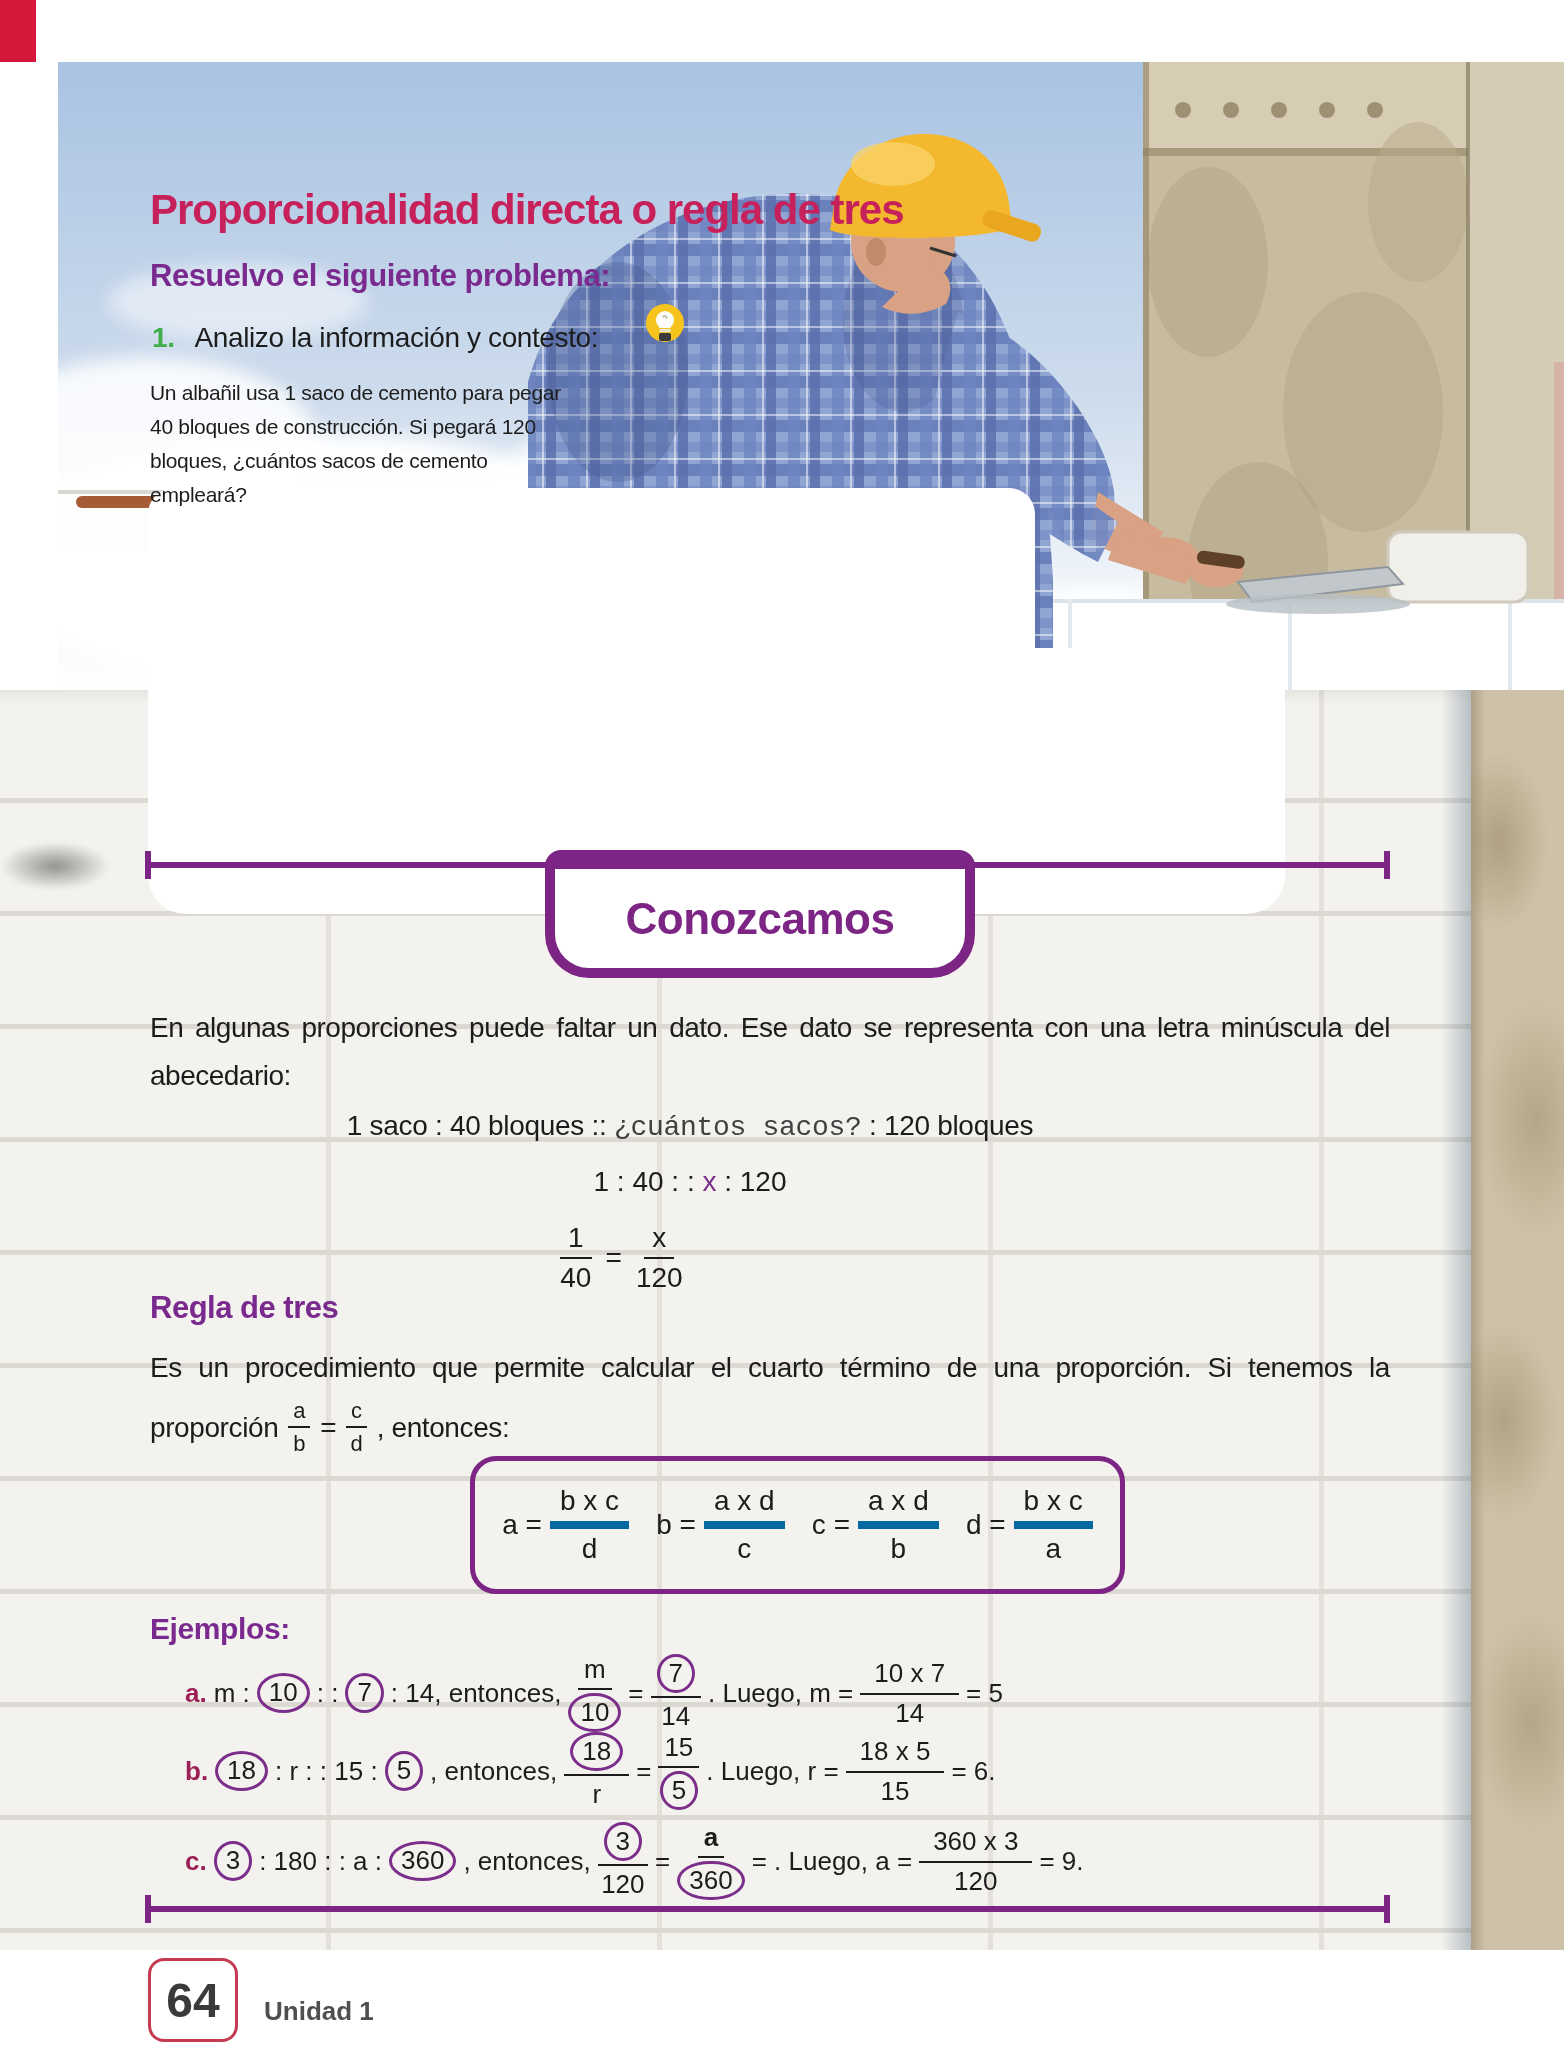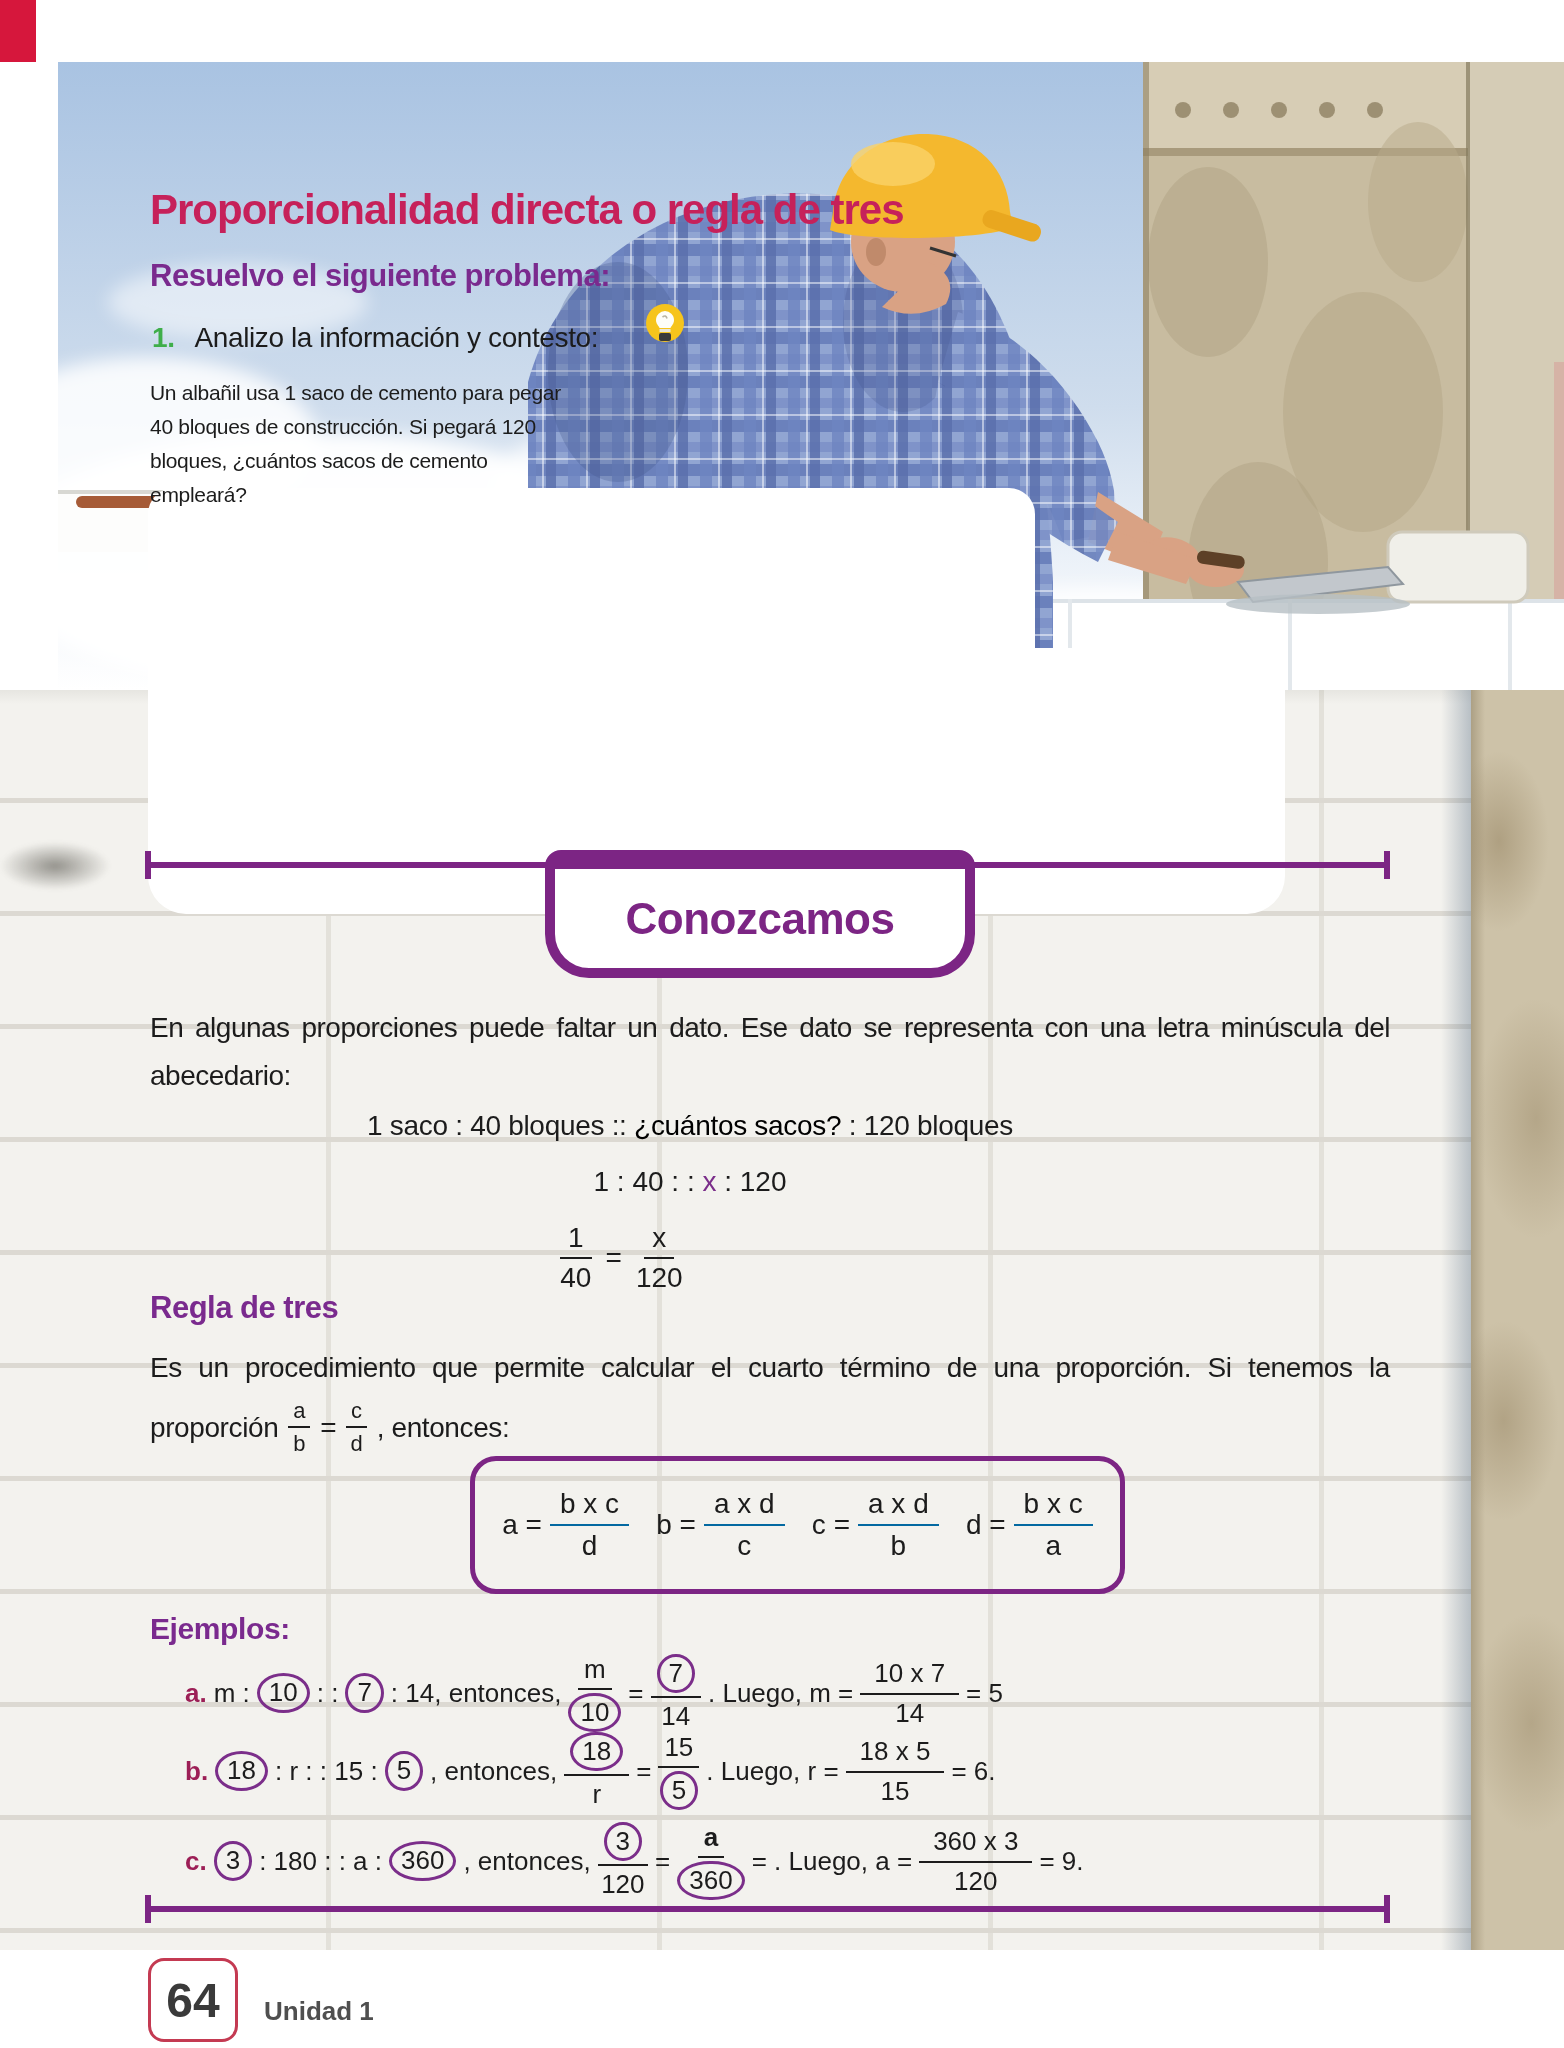--- a/index.html
+++ b/index.html
@@ -55,40 +55,40 @@
   #banner-box{left:545px;top:850px;width:430px;height:128px;background:#fff;
     border:10px solid #7c2584;border-top-width:19px;border-radius:16px 16px 44px 44px;
     box-sizing:border-box;display:flex;align-items:center;justify-content:center;z-index:4;}
   #banner-box span{font-size:44px;font-weight:800;color:#7c2584;letter-spacing:-0.5px;}
 
   
   .jl{text-align:justify;text-align-last:justify;}
   #intro1{left:150px;top:1012px;width:1240px;font-size:28px;letter-spacing:-0.5px;}
   #intro2{left:150px;top:1060px;font-size:28px;letter-spacing:-0.5px;}
   #words{left:150px;top:1110px;width:1080px;text-align:center;font-size:28px;letter-spacing:-0.3px;}
-  #words .hl{color:#000000;}
+  #words .hl{color:#404040;font-family:Liberation Mono, monospace;}
   #symbols{left:150px;top:1166px;width:1080px;text-align:center;font-size:28px;}
   #symbols .hl{color:#7b2e8a;}
   #fracline{left:560px;top:1222px;display:flex;align-items:center;gap:14px;font-size:28px;}
 
   .frac{display:inline-flex;flex-direction:column;align-items:center;vertical-align:middle;}
   .fnum{display:block;border-bottom:2.5px solid #1c1c1c;padding:0 8px 3px;text-align:center;}
   .fden{display:block;padding-top:3px;text-align:center;}
 
   
   #regla-h{left:150px;top:1290px;font-size:31px;font-weight:800;letter-spacing:-0.5px;color:#7a2a8e;}
   #regla1{left:150px;top:1352px;width:1240px;font-size:28px;letter-spacing:-0.4px;}
   #regla2{left:150px;top:1398px;display:flex;align-items:center;gap:10px;font-size:28px;letter-spacing:-0.4px;}
   #regla2 .frac{font-size:22px;}
   #regla2 .fnum{border-width:2px;padding:0 5px 2px;}
 
   #fbox{left:470px;top:1456px;width:655px;height:138px;border:5px solid #7c2584;border-radius:26px;
     box-sizing:border-box;display:flex;align-items:center;justify-content:space-evenly;z-index:3;font-size:28px;}
   #fbox .cell{display:flex;align-items:center;gap:8px;}
-  #fbox .fnum{border-bottom:2px solid #0369a1;padding:0 10px 4px;}
+  #fbox .fnum{border-bottom:8px solid #0369a1;padding:0 10px 4px;}
   #fbox .fden{padding-top:4px;}
 
   
   #ej-h{left:150px;top:1612px;font-size:30px;font-weight:800;letter-spacing:-0.4px;color:#7a2a8e;}
   .ex{left:185px;display:flex;align-items:center;gap:7px;font-size:26px;z-index:6;height:90px;}
   #ex-a{top:1648px;} #ex-b{top:1726px;} #ex-c{top:1816px;}
   .exlabel{color:#9c1f56;font-weight:800;}
   .circ{display:inline-block;border:3px solid #7b2e8a;border-radius:50%;
     padding:2px 9px;line-height:1.15;text-align:center;}
   .ex .fnum{border-width:2.5px;padding:0 6px 3px;}

